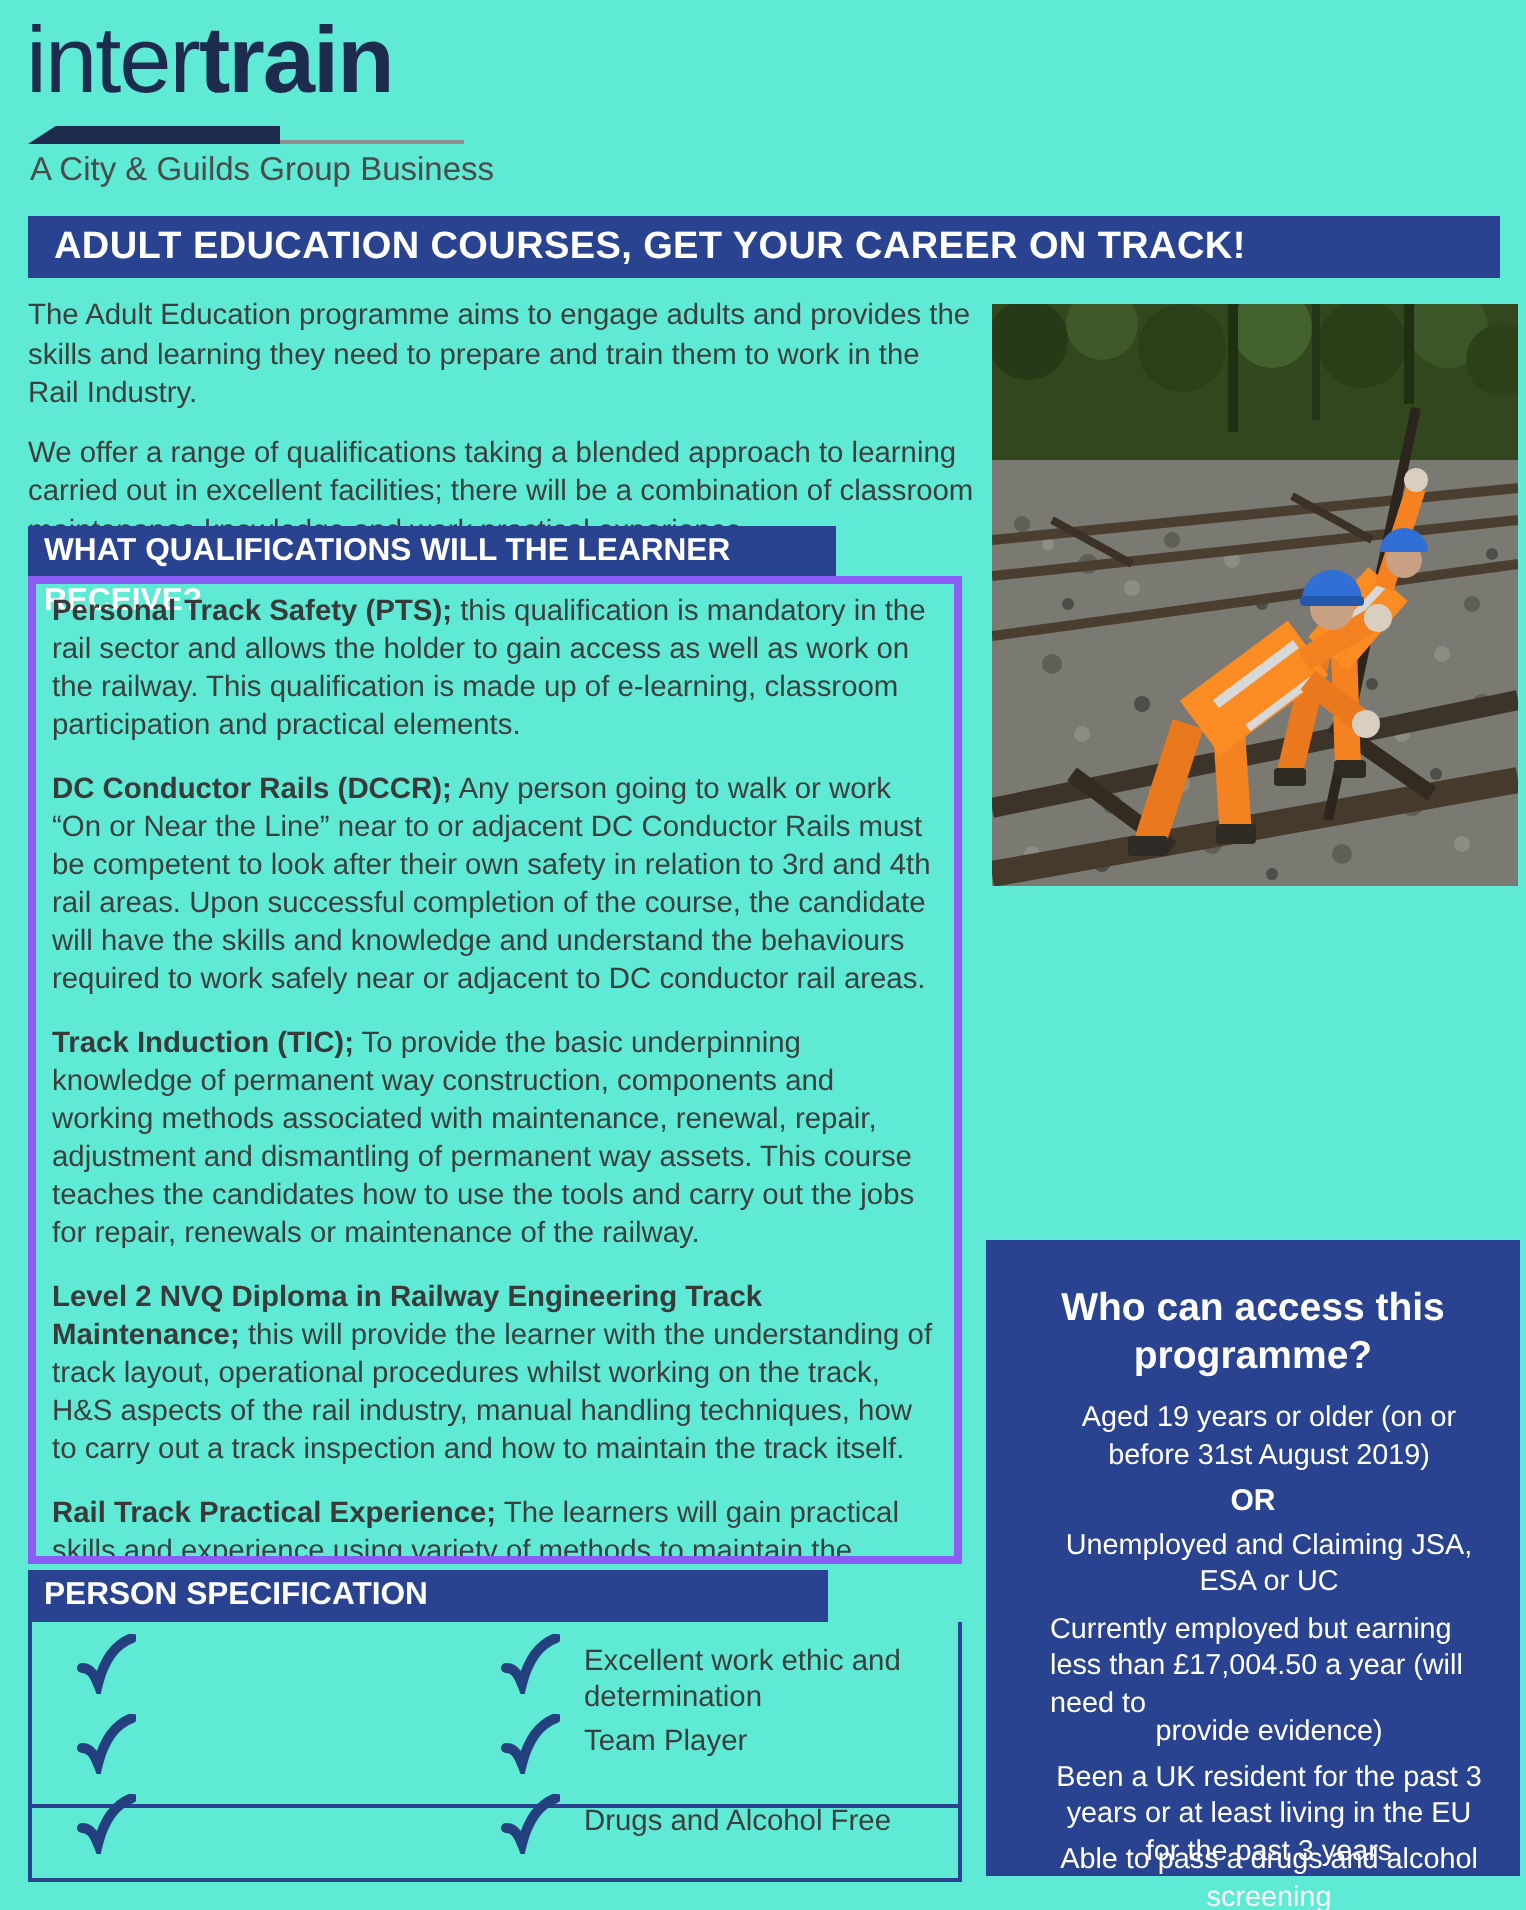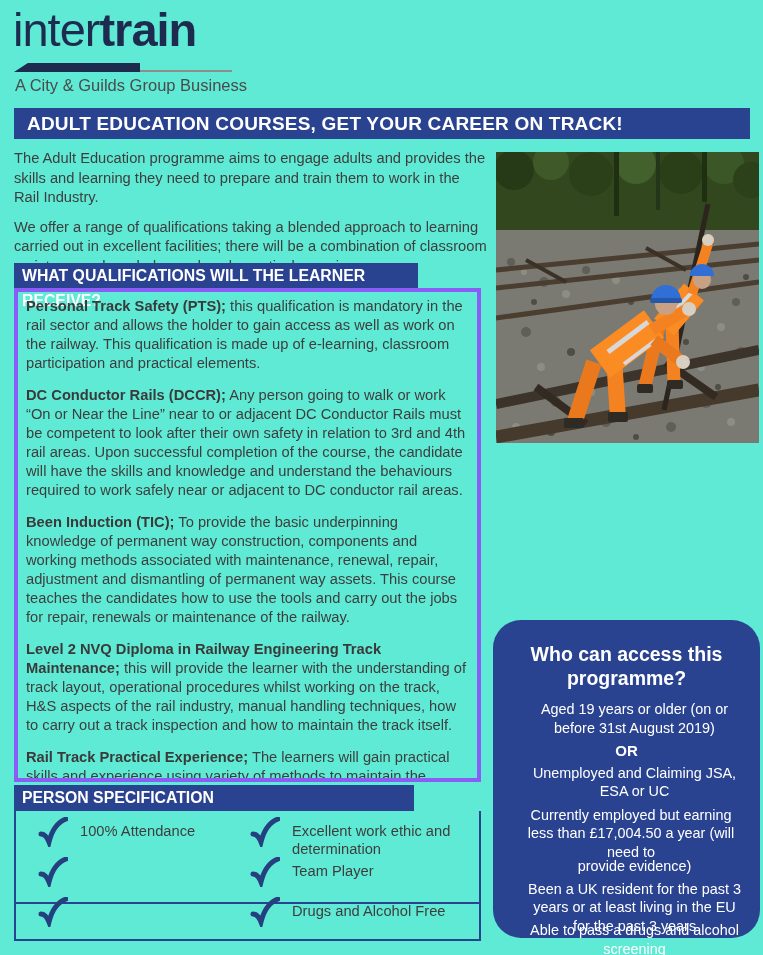--- a/index.html
+++ b/index.html
@@ -47,25 +47,25 @@
   .ps-cell .check { flex:0 0 30px; margin-right:12px; }
   .ps-cell .lbl { font-size:14.7px; line-height:18px; padding-top:5px; width:180px; }
   .cell-l { left:22px; }
   .cell-r { left:234px; }
 
   
   .photo { position:absolute; left:496px; top:152px; width:263px; height:291px; overflow:hidden; }
 
   
   .access-box { position:absolute; left:493px; top:620px; width:267px; height:318px;
-    background:#2a4390; color:#fff; text-align:center; padding-top:22px; font-size:14.4px; line-height:18.5px;border-radius:28px; }
+    background:#2a4390; color:#fff; text-align:center; padding-top:22px; font-size:14.4px; line-height:18.5px; }
   .access-title { font-weight:bold; font-size:19.5px; line-height:24px; padding:0 32px; margin-bottom:10px; }
   .access-item { padding:0 14px; margin-bottom:5px;margin-left:16px; }
   .access-or { font-weight:bold; font-size:15px; margin:4px 0 3px 0; }
-  .access-left { text-align:center; width:212px; margin-left:32px; padding:0; margin-bottom:0; }
+  .access-left { text-align:left; width:212px; margin-left:32px; padding:0; margin-bottom:0; }
   .access-center-line { margin-top:-4px; margin-bottom:4px; }
   .access-overlap { margin-top:-19px; }
 </style>
 </head>
 <body>
 
 <div id="page">
 
   <div class="logo-text">
     <span class="lt1">inter</span><span class="lt2">train</span>
@@ -184,33 +184,32 @@
         <path d="M155 148 a15 15 0 0 1 30 0 z" fill="#2f6fd6"></path>
         <rect x="154" y="146" width="32" height="5" rx="2" fill="#2458ad"></rect>
       </g>
     </svg>
   </div>
 
   <div class="banner-sub banner-quals">WHAT QUALIFICATIONS WILL THE LEARNER RECEIVE?</div>
   <div class="quals-box">
     <p><b>Personal Track Safety (PTS);</b> <span>this qualification is mandatory in the rail sector and allows the holder to gain access as well as work on the railway. This qualification is made up of e-learning, classroom participation and practical elements.</span></p>
     <p><b>DC Conductor Rails (DCCR);</b> <span>Any person going to walk or work “On or Near the Line” near to or adjacent DC Conductor Rails must be competent to look after their own safety in relation to 3rd and 4th rail areas. Upon successful completion of the course, the candidate will have the skills and knowledge and understand the behaviours required to work safely near or adjacent to DC conductor rail areas.</span></p>
-    <p><b>Been Induction (TIC);</b> <span>To provide the basic underpinning knowledge of permanent way construction, components and working methods associated with maintenance, renewal, repair, adjustment and dismantling of permanent way assets. This course teaches the candidates how to use the tools and carry out the jobs for repair, renewals or maintenance of the railway.</span></p>
+    <p><b>Track Induction (TIC);</b> <span>To provide the basic underpinning knowledge of permanent way construction, components and working methods associated with maintenance, renewal, repair, adjustment and dismantling of permanent way assets. This course teaches the candidates how to use the tools and carry out the jobs for repair, renewals or maintenance of the railway.</span></p>
     <p><b>Level 2 NVQ Diploma in Railway Engineering Track Maintenance;</b> <span>this will provide the learner with the understanding of track layout, operational procedures whilst working on the track, H&amp;S aspects of the rail industry, manual handling techniques, how to carry out a track inspection and how to maintain the track itself.</span></p>
     <p><b>Rail Track Practical Experience;</b> <span>The learners will gain practical skills and experience using variety of methods to maintain the railway infrastructure.</span></p>
   </div>
 
   <div class="banner-sub banner-ps">PERSON SPECIFICATION</div>
   <div class="ps-box">
     <div class="ps-row" style="top:6px;">
       <div class="ps-cell cell-l">
         <svg class="check" width="30" height="30" viewBox="0 0 30 30">
             <path d="M3 17 C7 17 9 20 11 25 C14 13 20 5 28 2" stroke="#24407e" stroke-width="5" fill="none" stroke-linecap="round"></path>
           </svg>
-        <span class="lbl">100% Attendance</span>
       </div>
       <div class="ps-cell cell-r">
         <svg class="check" width="30" height="30" viewBox="0 0 30 30">
             <path d="M3 17 C7 17 9 20 11 25 C14 13 20 5 28 2" stroke="#24407e" stroke-width="5" fill="none" stroke-linecap="round"></path>
           </svg>
         <span class="lbl">Excellent work ethic and determination</span>
       </div>
     </div>
     <div class="ps-row" style="top:46px;">
       <div class="ps-cell cell-l">

